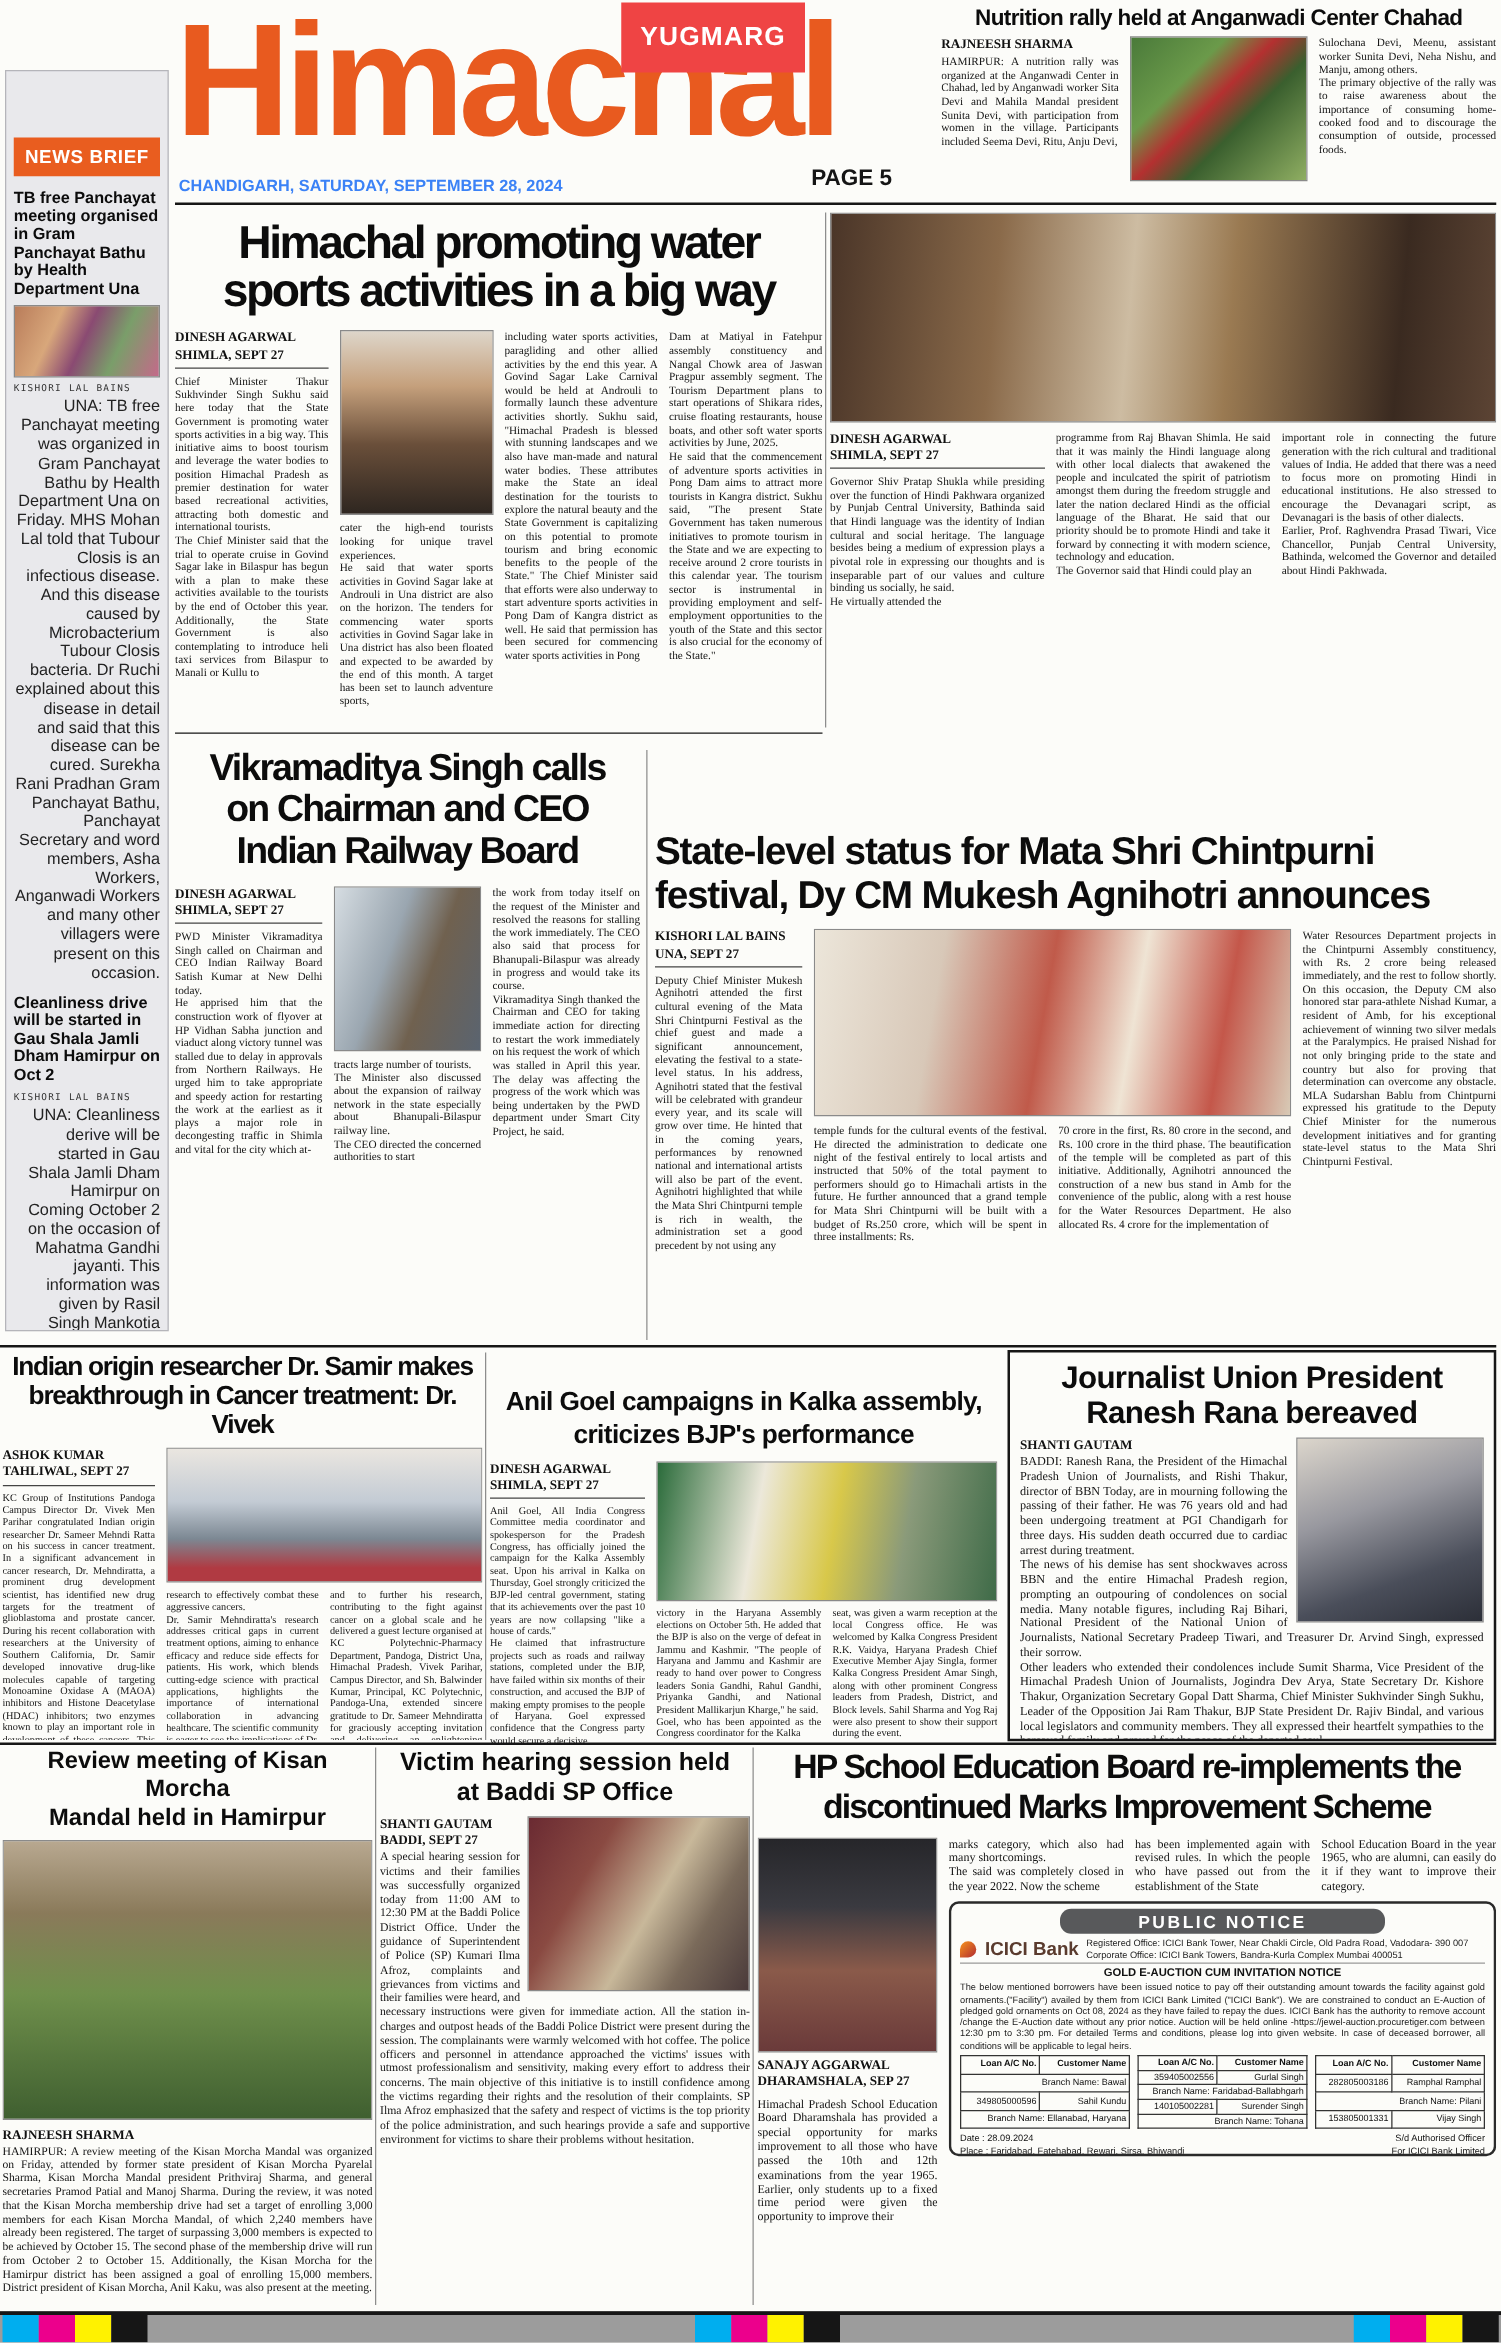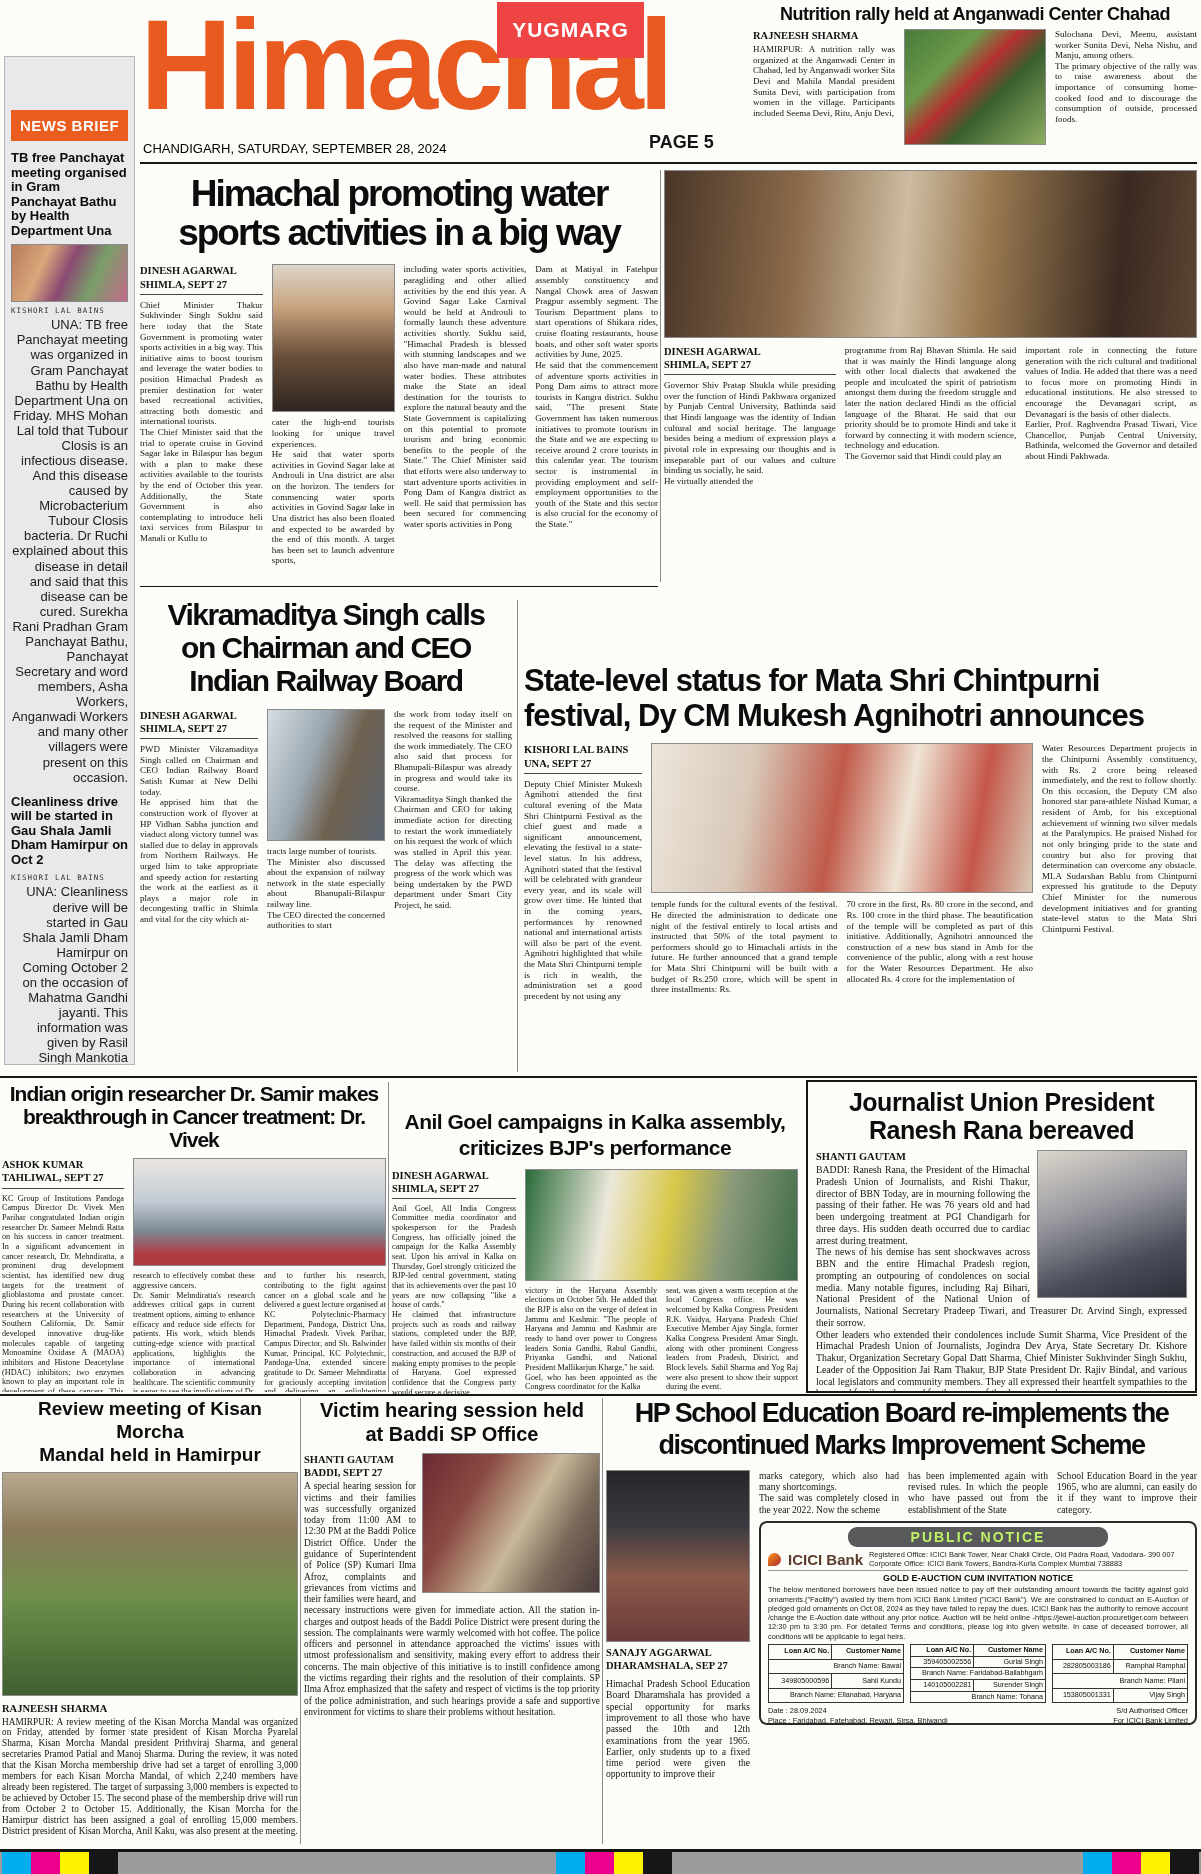--- a/index.html
+++ b/index.html
@@ -18,21 +18,21 @@
 #sidebar{left:4px;top:56px;width:131px;height:1009px;background:#e9e9ec;border:1px solid #b5b5ba;padding:5px 6px;overflow:hidden}
 .nb-gap{height:48px}
 .nb-header{background:#e95d1f;color:#fff;font-family:"Liberation Sans",sans-serif;font-weight:700;font-size:15px;text-align:center;padding:7px 0;letter-spacing:.5px}
 .nb-hl{font-family:"Liberation Sans",sans-serif;font-weight:700;font-size:13px;line-height:1.12;margin:10px 0 6px;color:#0c0c0c}
 .nb-by{font-family:"Liberation Sans Mono","DejaVu Sans Mono",monospace;font-size:7.5px;letter-spacing:1px;color:#333;margin-bottom:2px}
 .nb-body{font-family:"Liberation Sans",sans-serif;font-size:13px;line-height:1.16;color:#222;text-align:right}
 .nb-ph{width:100%;margin-bottom:4px}
 
 #yugmarg{left:497px;top:2px;width:147px;height:56px;background:#ef4444;color:#fff;font-family:"Liberation Sans",sans-serif;font-weight:700;font-size:21px;display:flex;align-items:center;justify-content:center;letter-spacing:1px;z-index:3}
 #brand{left:140px;top:0px;width:645px;font-family:"Liberation Sans",sans-serif;font-weight:700;font-size:128px;line-height:1.02;letter-spacing:-5px;color:#e85a1f;z-index:2}
-#dateline{left:143px;top:141px;font-family:"Liberation Sans",sans-serif;font-weight:400;font-size:13px;color:#000000}
+#dateline{left:143px;top:141px;font-family:"Liberation Sans",sans-serif;font-weight:700;font-size:13px;color:#3b82f6}
 #page5{left:649px;top:132px;font-family:"Liberation Sans",sans-serif;font-weight:700;font-size:18px;color:#151515}
 
 #nutrition{left:753px;top:4px;width:444px;height:157px;overflow:hidden}
 #nutrition .hl{font-size:18px;letter-spacing:-.5px;margin-bottom:4px}
 #nutrition .ph{width:142px;height:116px;flex:none}
 #water{left:140px;top:170px;width:518px;height:413px;overflow:hidden}
 #water .hl{font-size:37px;letter-spacing:-2px;line-height:1.06;margin:4px 0 12px}
 #water .ph{width:100%;height:148px;margin-bottom:5px}
 #guv{left:664px;top:170px;width:533px;height:489px;overflow:hidden}
 #guv .hl{font-size:40px;letter-spacing:-2px;line-height:1.05;margin:0 0 10px}
@@ -62,21 +62,21 @@
 #victim .ph{float:right;width:178px;height:140px;margin:0 0 4px 6px}
 #victim .bt{font-size:9.4px;line-height:1.2}
 #school{left:606px;top:1398px;width:591px;height:450px;overflow:hidden}
 #school .hl{font-size:27px;letter-spacing:-1.5px;line-height:1.18;margin-bottom:8px}
 #school-left{width:144px;flex:none}
 #school-left .ph{width:100%;height:172px;margin-bottom:4px}
 #school-left .byline{border-bottom:none;margin-bottom:3px}
 #school .bt{font-size:9.6px}
 
 #notice{border:2px solid #2a2a2a;border-radius:8px;padding:4px 7px;margin-top:6px;height:204px;overflow:hidden;font-family:"Liberation Sans",sans-serif}
-.pn-title{background:#58595b;color:#bef264;border-radius:9px;width:62%;margin:0 auto 3px;text-align:center;font-weight:700;font-size:14px;letter-spacing:2px;padding:2px 0}
+.pn-title{background:#58595b;color:#ffffff;border-radius:9px;width:62%;margin:0 auto 3px;text-align:center;font-weight:700;font-size:14px;letter-spacing:2px;padding:2px 0}
 .pn-bankrow{display:flex;gap:6px;align-items:center;border-bottom:1px solid #999;padding-bottom:2px}
 .icici-logo{display:flex;align-items:center;gap:7px;font-weight:700;font-size:15px;color:#5a3b2e;white-space:nowrap}
 .icici-mark{width:13px;height:13px;border-radius:50% 50% 50% 0;background:linear-gradient(135deg,#f7941d,#b02a30);display:inline-block}
 .pn-office{font-size:7.4px;line-height:1.25;color:#222}
 .pn-gold{text-align:center;font-weight:700;font-size:9px;margin:2px 0}
 .pn-body{font-size:7.4px;line-height:1.25;text-align:justify;color:#1a1a1a}
 .pn-tables{display:flex;gap:6px;margin-top:3px}
 .pn-tables table{border-collapse:collapse;flex:1;font-size:7.2px}
 .pn-tables td,.pn-tables th{border:1px solid #333;text-align:right;padding:1px 2px;line-height:1.2}
 .pn-tables th{font-weight:700}
@@ -369,21 +369,21 @@
         </div>
         <div id="notice">
           <div class="pn-title">PUBLIC NOTICE</div>
           <div class="pn-bankrow">
             <span class="icici-logo">
               <span class="icici-mark"></span>
               <span>ICICI Bank</span>
             </span>
             <span class="pn-office">
               <span>Registered Office: ICICI Bank Tower, Near Chakli Circle, Old Padra Road, Vadodara- 390 007</span><br>
-              <span>Corporate Office: ICICI Bank Towers, Bandra-Kurla Complex Mumbai 738883</span>
+              <span>Corporate Office: ICICI Bank Towers, Bandra-Kurla Complex Mumbai 400051</span>
             </span>
           </div>
           <div class="pn-gold">GOLD E-AUCTION CUM INVITATION NOTICE</div>
           <p class="pn-body">The below mentioned borrowers have been issued notice to pay off their outstanding amount towards the facility against gold ornaments.("Facility") availed by them from ICICI Bank Limited ("ICICI Bank"). We are constrained to conduct an E-Auction of pledged gold ornaments on Oct 08, 2024 as they have failed to repay the dues. ICICI Bank has the authority to remove account /change the E-Auction date without any prior notice. Auction will be held online -https://jewel-auction.procuretiger.com between 12:30 pm to 3:30 pm. For detailed Terms and conditions, please log into given website. In case of deceased borrower, all conditions will be applicable to legal heirs.</p>
           <div class="pn-tables">
             <table>
               <tbody>
                   <tr>
                     <th>Loan A/C No.</th>
                     <th>Customer Name</th>

